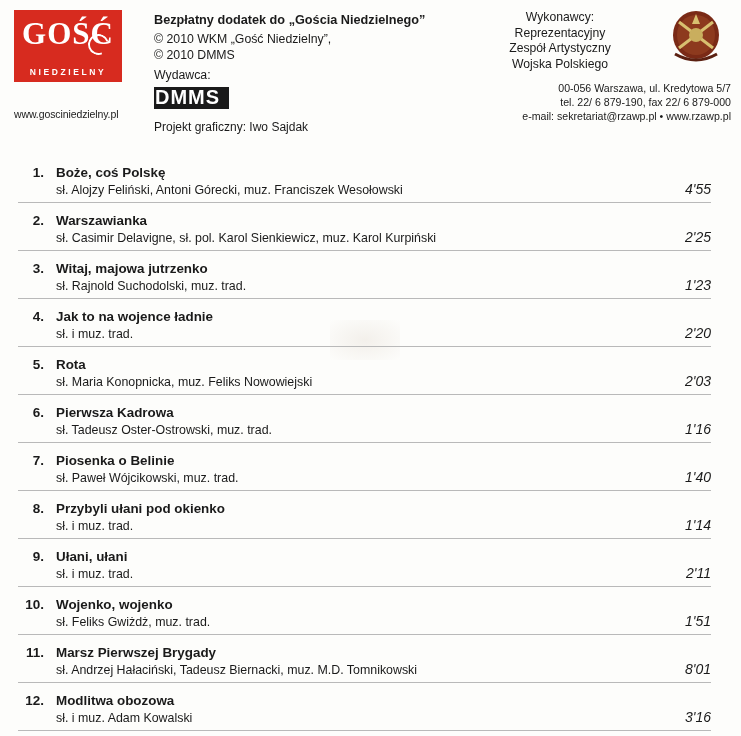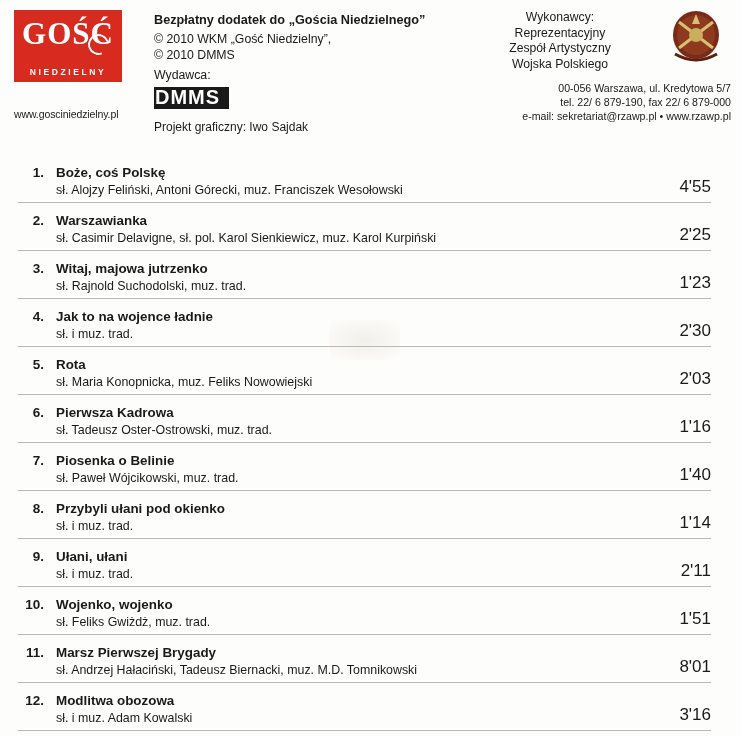--- a/index.html
+++ b/index.html
@@ -178,23 +178,24 @@
     margin-bottom: 1px;
   }
   .track-credits {
     font-size: 12.4px;
     line-height: 16px;
   }
   .track-time {
     flex: 0 0 54px;
     width: 54px;
     text-align: right;
-    font-size: 17px;
+    font-size: 14px;
     align-self: flex-end;
     padding-bottom: 1px;
+    font-style: italic;
   }
 
   
   .smudge {
     position: absolute;
     left: 330px;
     top: 320px;
     width: 70px;
     height: 40px;
     background: radial-gradient(ellipse at center, rgba(190,170,150,0.16), rgba(255,255,255,0));
@@ -277,21 +278,21 @@
         <div class="track-credits">sł. Rajnold Suchodolski, muz. trad.</div>
       </div>
       <div class="track-time">1'23</div>
     </div>
     <div class="track">
       <div class="track-num">4.</div>
       <div class="track-body">
         <div class="track-title">Jak to na wojence ładnie</div>
         <div class="track-credits">sł. i muz. trad.</div>
       </div>
-      <div class="track-time">2'30</div>
+      <div class="track-time">2'20</div>
     </div>
     <div class="track">
       <div class="track-num">5.</div>
       <div class="track-body">
         <div class="track-title">Rota</div>
         <div class="track-credits">sł. Maria Konopnicka, muz. Feliks Nowowiejski</div>
       </div>
       <div class="track-time">2'03</div>
     </div>
     <div class="track">

